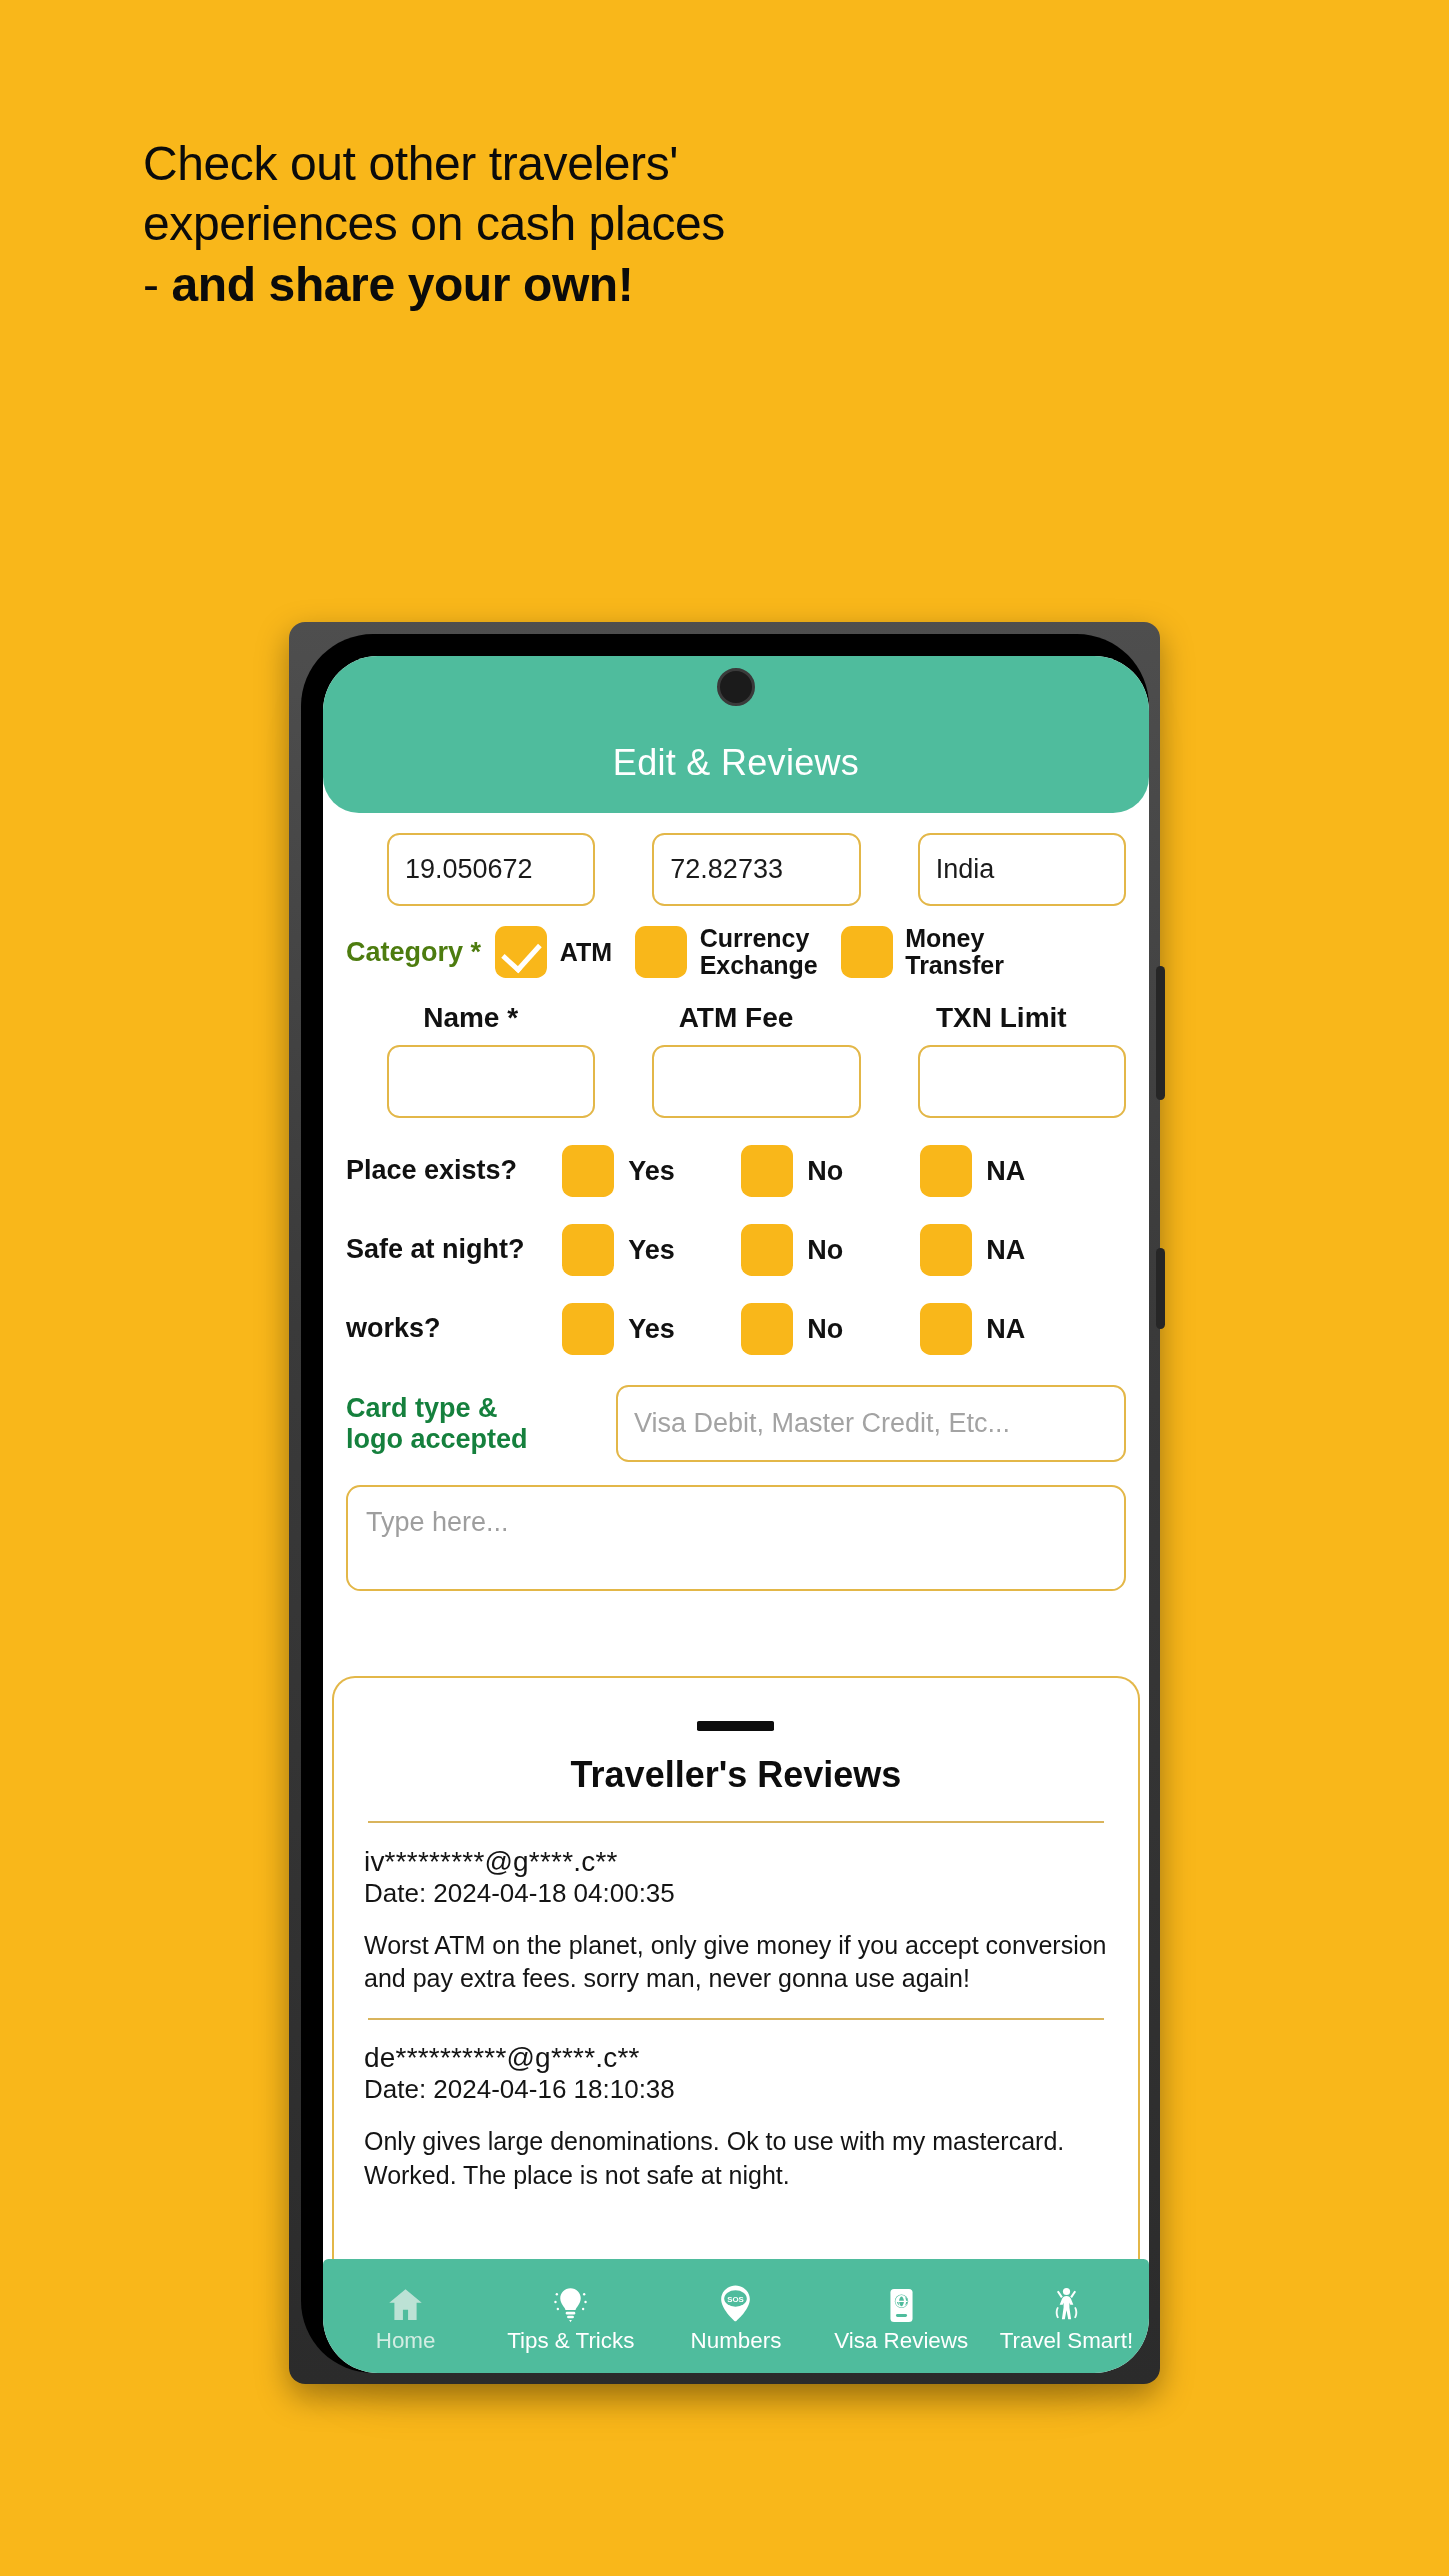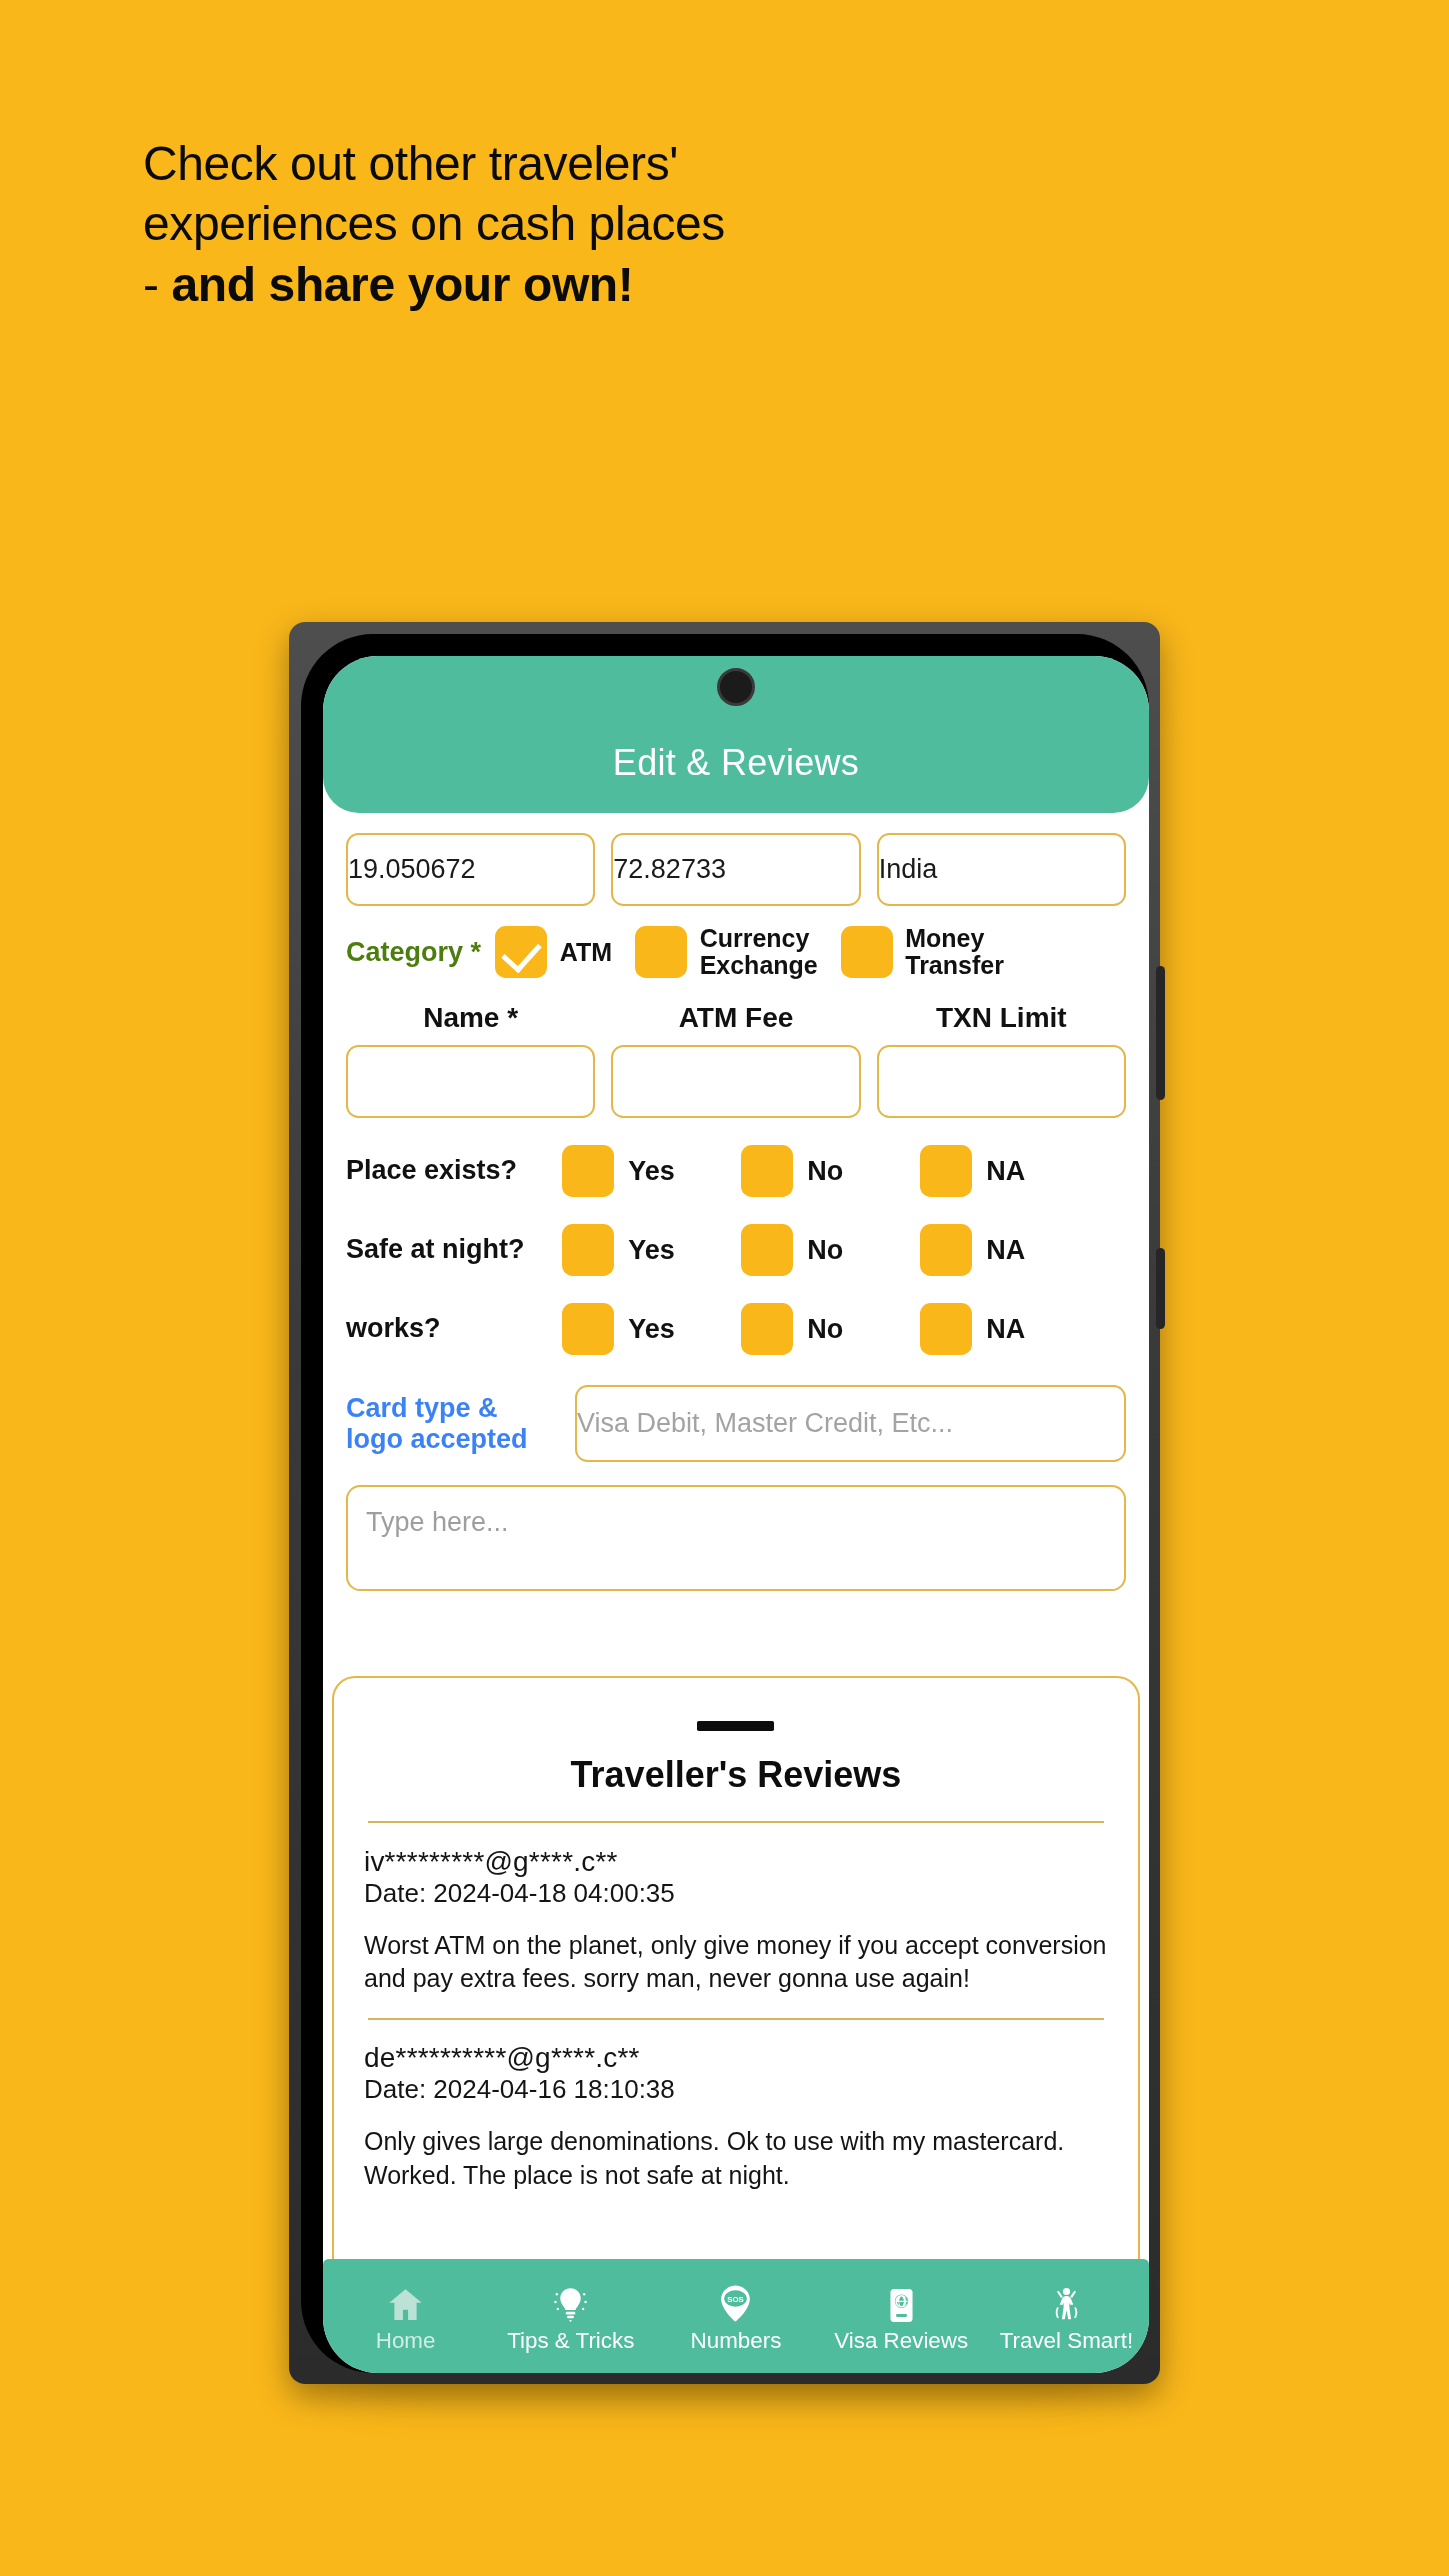--- a/index.html
+++ b/index.html
@@ -96,25 +96,26 @@
     padding:19.7px 23px 0 23px;
     position:relative;
   }
 
   .inp{
     border:2.2px solid #E3B748;
     border-radius:12.5px;
     background:#fff;
     height:73px;
     display:flex; align-items:center;
-    padding:0 0;
+    padding:0 16px;
     font-size:27px;
     color:#1a1a1a;
     overflow:hidden;
     white-space:nowrap;
+    margin-left:41px;
   }
   .inp.ph{ color:#a3a3a3; }
 
   .coord-row{ display:flex; gap:16px; }
   .coord-row .inp{ flex:1 1 0; min-width:0; }
 
   
   .cat-row{
     display:flex; align-items:center;
     margin-top:19.7px;
@@ -176,21 +177,21 @@
   .opt{ display:flex; align-items:center; gap:14.3px; width:179px; }
   .opt .otxt{ font-size:27px; font-weight:600; color:#111; }
 
   
   .card-row{
     display:flex; align-items:center;
     margin-top:30px; gap:16px;
   }
   .card-label{
     width:213px; flex:0 0 213px;
-    font-size:27px; font-weight:700; color:#3b82f6;
+    font-size:27px; font-weight:700; color:#15803d;
     line-height:1.14;
   }
   .card-row .inp{ flex:1 1 0; min-width:0; height:77px; }
 
   .type-area{
     margin-top:23px;
     border:2.2px solid #E3B748;
     border-radius:14.3px;
     background:#fff;
     height:106px;

